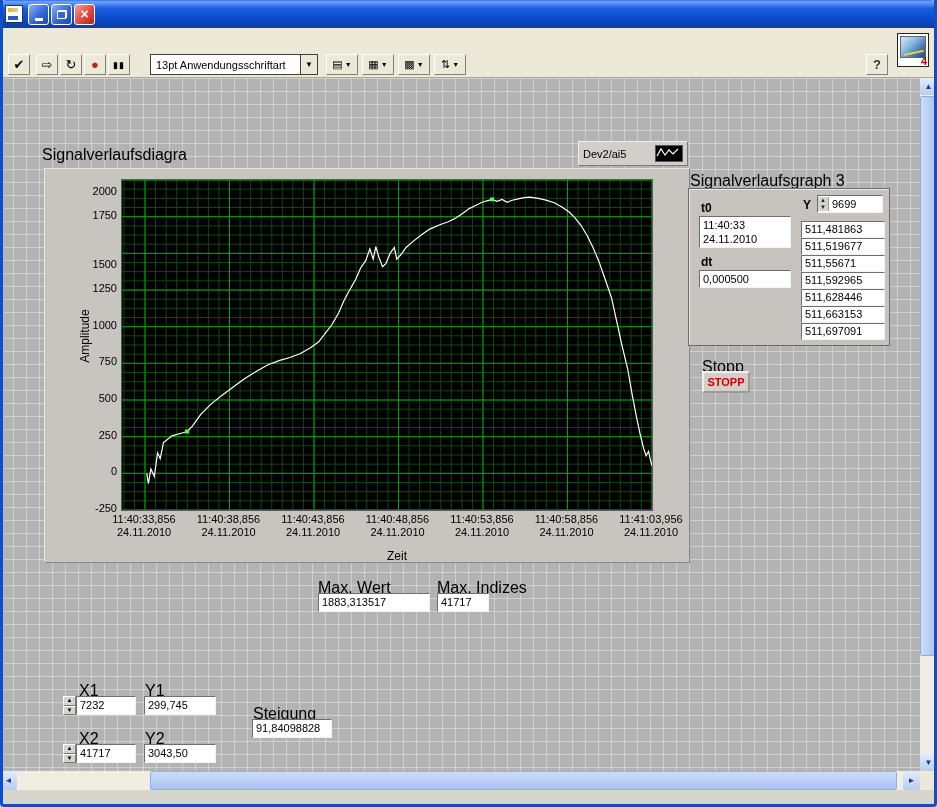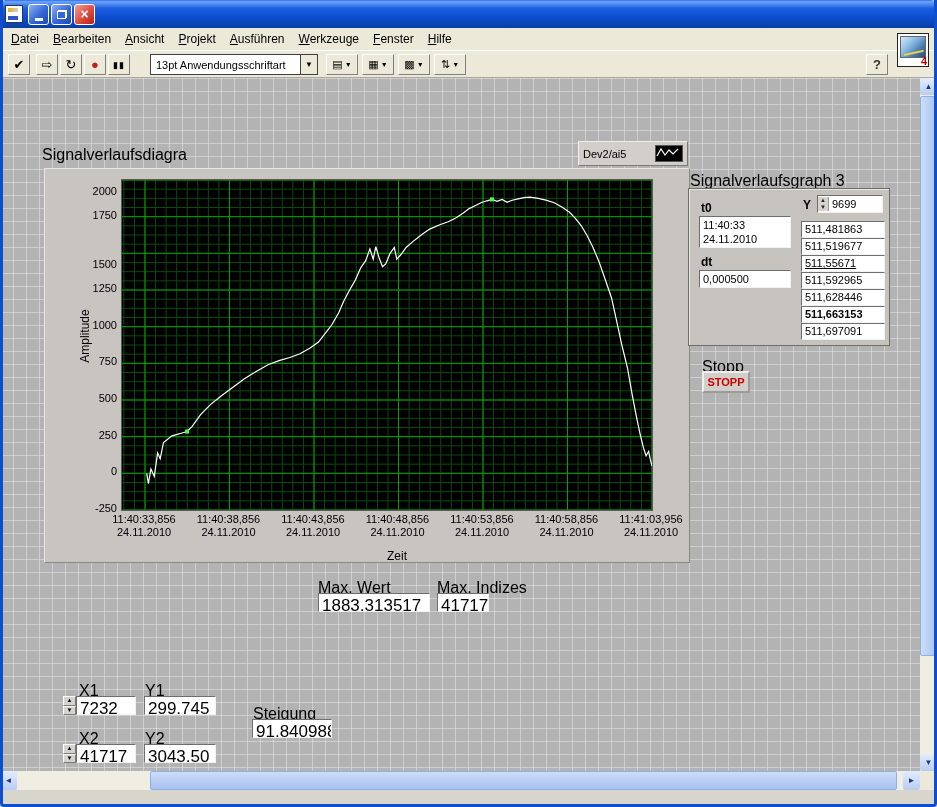--- a/index.html
+++ b/index.html
@@ -41,21 +41,21 @@
   .vi-corner-icon{position:absolute;right:8px;top:33px;width:32px;height:34px;background:#fff;border:1px solid #222;z-index:20;box-sizing:border-box}
   .vi-corner-icon .pict{position:absolute;left:2px;top:2px;right:2px;height:20px;background:linear-gradient(135deg,#d8e8f8 0%,#88b8e0 40%,#4a7ab0 70%,#28487a 100%);border:1px solid #666}
   .vi-corner-icon .pict:after{content:"";position:absolute;left:2px;bottom:3px;width:20px;height:8px;border-bottom:2px solid #e8d040;transform:rotate(-12deg)}
   .vi-corner-icon .badge{position:absolute;right:1px;bottom:-1px;color:#c00000;font-weight:bold;font-size:11px}
 
   
   .panel{position:absolute;left:0;top:78px;width:920px;height:693px;background-color:#b3b3b3;
     background-image:linear-gradient(to right,rgba(235,235,235,.5) 1px,transparent 1px),linear-gradient(to bottom,rgba(235,235,235,.5) 1px,transparent 1px);
     background-size:13px 13px;overflow:hidden}
   .plain-label{position:absolute;font-size:16px;white-space:nowrap}
-  .lv-field{background:#fff;border:1px solid;border-color:#6e6e6e #f2f2f2 #f2f2f2 #6e6e6e;font-size:17px;padding:2px 3px;box-sizing:border-box;white-space:nowrap;overflow:hidden}
+  .lv-field{background:#fff;border:1px solid;border-color:#6e6e6e #f2f2f2 #f2f2f2 #6e6e6e;font-size:11px;padding:2px 3px;box-sizing:border-box;white-space:nowrap;overflow:hidden}
 
   
   .chart-box{position:absolute;left:44px;top:90px;width:646px;height:395px;background:#c8c5c0;border:1px solid;border-color:#e8e6e2 #8a8884 #8a8884 #e8e6e2;overflow:visible;box-sizing:border-box}
   .plot-wrap{position:absolute;left:76px;top:10px;width:530px;height:330px;border:1px solid #5a5a5a;background:#000;box-sizing:content-box}
   .plot-wrap svg{display:block}
   .ytick{position:absolute;left:28px;width:44px;text-align:right;font-size:11px}
   .xtick{position:absolute;top:344px;width:84px;text-align:center;font-size:11px;line-height:13px}
   .ylabel-rot{position:absolute;left:-10px;top:160px;width:100px;text-align:center;transform:rotate(-90deg);font-size:12px}
   .xlabel{position:absolute;left:322px;top:380px;width:60px;text-align:center;font-size:12px}
   .legend{position:absolute;left:578px;top:63px;width:110px;height:25px;background:#d2cfca;border:1px solid;border-color:#f0efec #7c7a76 #7c7a76 #f0efec;display:flex;align-items:center;justify-content:space-between;padding:0 4px;box-sizing:border-box;font-size:11px}
@@ -107,30 +107,20 @@
         </div>
       <div class="tb-button tb-blue">
           <i class="glyph-restore"></i>
         </div>
       <div class="tb-button tb-close">
           <span>×</span>
         </div>
     </div>
   </div>
 
-  <div class="menubar">
-      <span class="menu-item">Datei</span>
-      <span class="menu-item">Bearbeiten</span>
-      <span class="menu-item">Ansicht</span>
-      <span class="menu-item">Projekt</span>
-      <span class="menu-item">Ausführen</span>
-      <span class="menu-item">Werkzeuge</span>
-      <span class="menu-item">Fenster</span>
-      <span class="menu-item">Hilfe</span>
-    </div>
 
   <div class="toolbar">
     <div class="tbtn" style="left:8px">
         <span>✔</span>
       </div>
     <div class="tbtn" style="left:36px">
         <span>⇨</span>
       </div>
     <div class="tbtn" style="left:60px">
         <span>↻</span>
@@ -360,24 +350,24 @@
       <div class="gi-field y-spin-field" style="left:128px;top:6px;width:66px;height:18px">
         <span class="spin-col">
             <span>▲</span>
             <span>▼</span>
           </span>
         <span>9699</span>
       </div>
       <div class="y-values">
           <div class="gi-field listval" style="position: relative; width: 84px; height: 17px;">511,481863</div>
           <div class="gi-field listval" style="position: relative; width: 84px; height: 17px;">511,519677</div>
-          <div class="gi-field listval" style="position: relative; width: 84px; height: 17px; text-decoration: underline;">511,55671</div>
+          <div class="gi-field listval" style="position: relative; width: 84px; height: 17px;">511,55671</div>
           <div class="gi-field listval" style="position: relative; width: 84px; height: 17px;">511,592965</div>
           <div class="gi-field listval" style="position: relative; width: 84px; height: 17px;">511,628446</div>
-          <div class="gi-field listval" style="position: relative; width: 84px; height: 17px; font-weight: bold;">511,663153</div>
+          <div class="gi-field listval" style="position: relative; width: 84px; height: 17px;">511,663153</div>
           <div class="gi-field listval" style="position: relative; width: 84px; height: 17px;">511,697091</div>
         </div>
     </div>
 
     <div class="plain-label" style="left:702px;top:280px">Stopp</div>
     <div class="stop-btn">STOPP</div>
 
     <div class="plain-label" style="left:318px;top:501px">Max. Wert</div>
     <div class="lv-field" style="position:absolute;left:318px;top:515px;width:112px;height:19px">1883,313517</div>
     <div class="plain-label" style="left:437px;top:501px">Max. Indizes</div>

